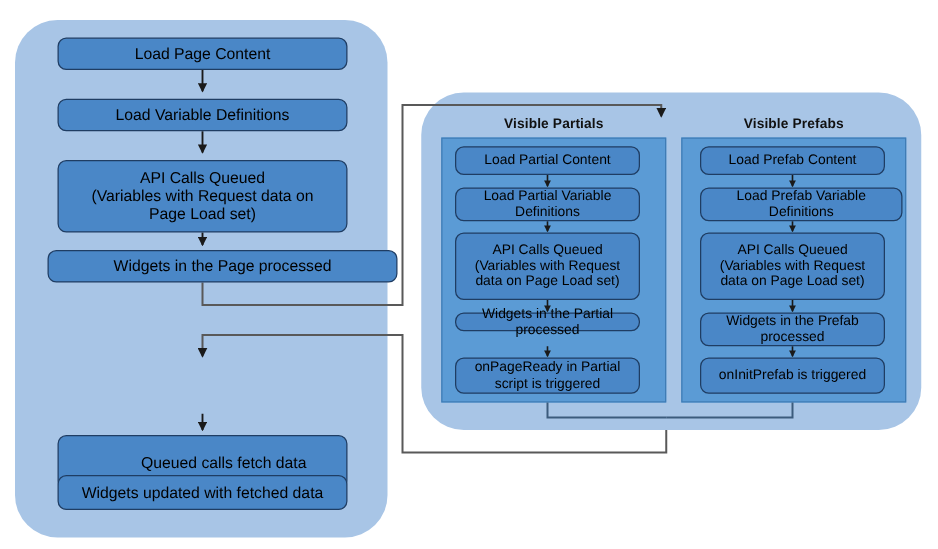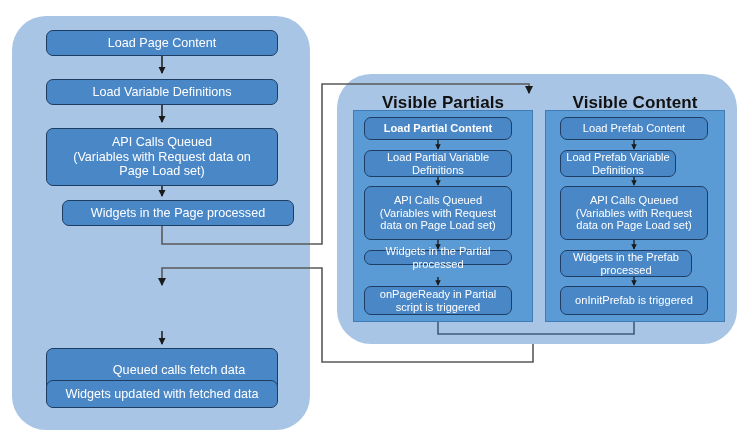--- a/index.html
+++ b/index.html
@@ -26,33 +26,33 @@
     position:absolute;
     background:#5b9bd5;
     border:1px solid #3f7cb5;
     box-sizing:border-box;
   }
   
   .col-caption{
     position:absolute;
     text-align:center;
     color:#111111;
-    font-size:17px;
+    font-size:11px;
     font-weight:700;
     letter-spacing:0.1px;
     white-space:nowrap;
   }
   
   .pbox{
     position:absolute;
     box-sizing:border-box;
     background:#4a87c7;
     border:1px solid #1f3d63;
     border-radius:7px;
-    color:#ffffff;
+    color:#000000;
     display:flex;
     align-items:center;
     justify-content:center;
     text-align:center;
     line-height:1.17;
     padding:1px 4px;
     white-space:pre-line;
   }
   .pbox.lg{font-size:12.6px;}
   .pbox.sm{font-size:11.1px;}
@@ -71,21 +71,21 @@
 <div id="canvas">
 
   <div class="panel" style="left:12px; top:16px; width:298px; height:414px;"></div>
 
   <div class="panel" style="left:337px; top:74px; width:400px; height:270px;"></div>
 
   <div class="column-panel" style="left:353px; top:110px; width:180px; height:212px;"></div>
   <div class="column-panel" style="left:545px; top:110px; width:180px; height:212px;"></div>
 
   <div class="col-caption" style="left:353px; top:93px; width:180px;">Visible Partials</div>
-  <div class="col-caption" style="left:545px; top:93px; width:180px;">Visible Content</div>
+  <div class="col-caption" style="left:545px; top:93px; width:180px;">Visible Prefabs</div>
 
   <svg id="wires" viewBox="0 0 750 439" xmlns="http://www.w3.org/2000/svg">
     <defs>
       <marker id="ah" viewBox="0 0 10 10" refX="8.6" refY="5" markerWidth="5" markerHeight="5" orient="auto-start-reverse">
         <path d="M 0 0 L 10 5 L 0 10 z" fill="#1a1a1a"></path>
       </marker>
       <marker id="ahs" viewBox="0 0 10 10" refX="8.6" refY="5" markerWidth="4.2" markerHeight="4.2" orient="auto-start-reverse">
         <path d="M 0 0 L 10 5 L 0 10 z" fill="#1a1a1a"></path>
       </marker>
     </defs>
@@ -125,49 +125,49 @@
   </svg>
 
   <div class="pbox lg" style="left:46px; top:30px; width:232px; height:26px;">Load Page Content</div>
 
   <div class="pbox lg" style="left:46px; top:79px; width:232px; height:26px;">Load Variable Definitions</div>
 
   <div class="pbox lg" style="left:46px; top:128px; width:232px; height:58px;">API Calls Queued
 (Variables with Request data on
 Page Load set)</div>
 
-  <div class="pbox lg" style="left:62px; top:200px; width:232px; height:26px;">Widgets in the Page processed</div>
+  <div class="pbox lg" style="left:38px; top:200px; width:280px; height:26px;">Widgets in the Page processed</div>
 
 
   <div class="pbox lg" style="left:46px; top:348px; width:232px; height:44px;padding-left:38px;">Queued calls fetch data</div>
 
   <div class="pbox lg" style="left:46px; top:380px; width:232px; height:28px;">Widgets updated with fetched data</div>
 
-  <div class="pbox sm" style="left:364px; top:117px; width:148px; height:23px;font-weight:bold;">Load Partial Content</div>
+  <div class="pbox sm" style="left:364px; top:117px; width:148px; height:23px;">Load Partial Content</div>
 
   <div class="pbox sm" style="left:364px; top:150px; width:148px; height:27px;">Load Partial Variable
 Definitions</div>
 
   <div class="pbox sm" style="left:364px; top:186px; width:148px; height:54px;">API Calls Queued
 (Variables with Request
 data on Page Load set)</div>
 
   <div class="pbox sm" style="left:364px; top:250px; width:148px; height:15px;">Widgets in the Partial
 processed</div>
 
   <div class="pbox sm" style="left:364px; top:286px; width:148px; height:29px;text-align:center;">onPageReady in Partial
 script  is triggered</div>
 
   <div class="pbox sm" style="left:560px; top:117px; width:148px; height:23px;">Load Prefab Content</div>
 
-  <div class="pbox sm" style="left:560px; top:150px; width:116px; height:27px;">Load Prefab Variable
+  <div class="pbox sm" style="left:560px; top:150px; width:162px; height:27px;">Load Prefab Variable
 Definitions</div>
 
   <div class="pbox sm" style="left:560px; top:186px; width:148px; height:54px;">API Calls Queued
 (Variables with Request
 data on Page Load set)</div>
 
-  <div class="pbox sm" style="left:560px; top:250px; width:132px; height:27px;">Widgets in the Prefab
+  <div class="pbox sm" style="left:560px; top:250px; width:148px; height:27px;">Widgets in the Prefab
 processed</div>
 
   <div class="pbox sm" style="left:560px; top:286px; width:148px; height:29px;">onInitPrefab is triggered</div>
 
 </div>
 
 </body></html>

